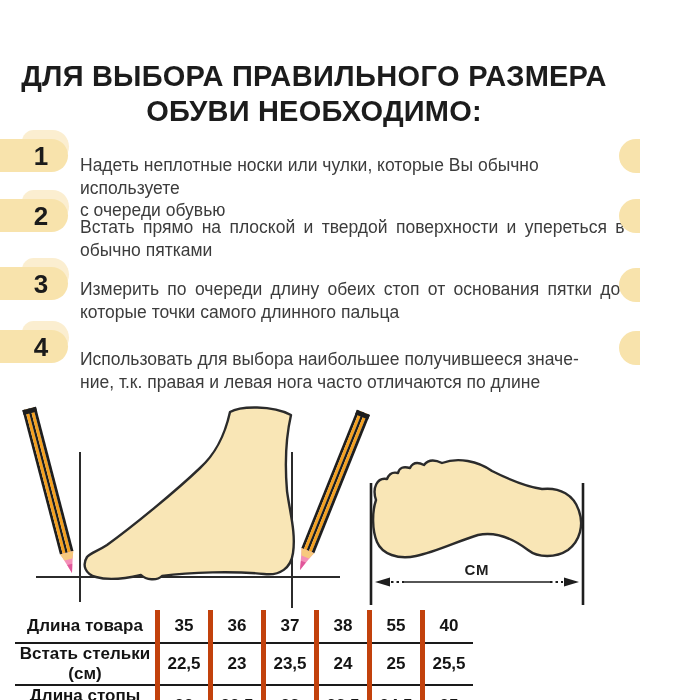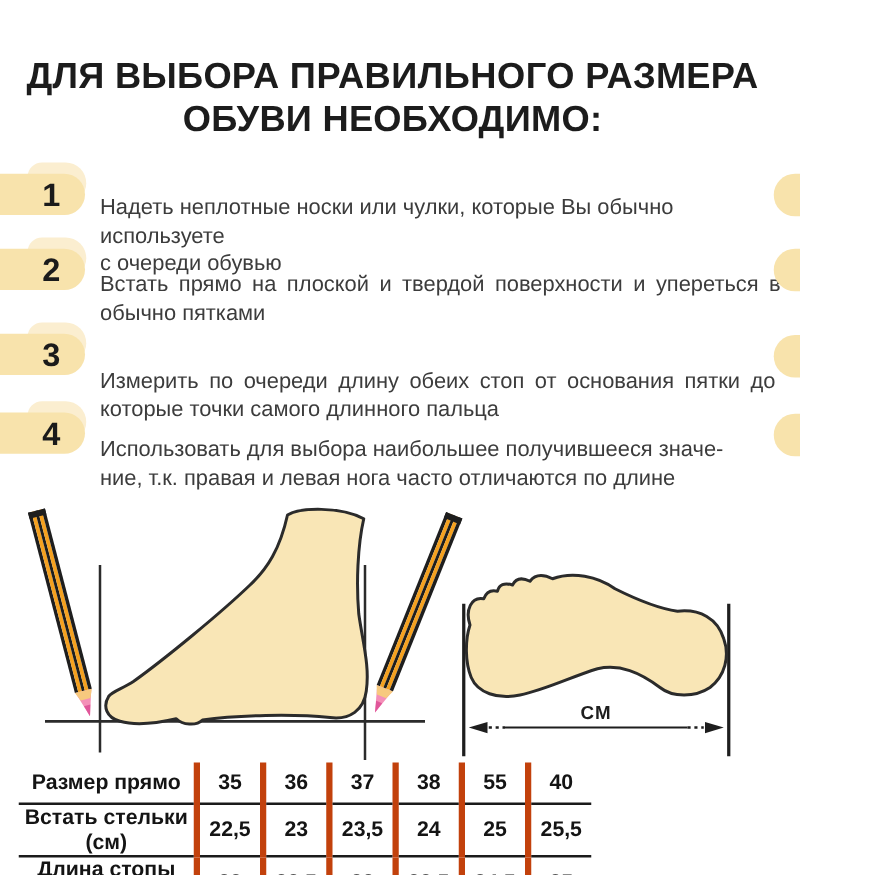--- a/index.html
+++ b/index.html
@@ -2,21 +2,21 @@
 <html><head>
 <meta charset="utf-8">
 <style>
   html,body{margin:0;padding:0;background:#ffffff;}
   .page{
     position:relative;width:700px;height:700px;background:#ffffff;overflow:hidden;
     font-family:"Liberation Sans","DejaVu Sans",sans-serif;
   }
   
   .title{
-    position:absolute;top:44px;left:0;width:628px;
+    position:absolute;top:59px;left:0;width:628px;
     text-align:center;color:#1c1c1c;font-weight:700;
     font-size:29px;line-height:35px;letter-spacing:0.2px;
   }
   .title .emph{font-weight:900;letter-spacing:0.4px;}
   
   .badge-light{
     position:absolute;left:22px;width:47px;height:33px;
     background:#FBEED0;border-radius:12px 17px 17px 12px;
   }
   .badge{
@@ -80,21 +80,21 @@
   <div class="step-text" style="top:196px">
     <div class="wide">Встать прямо на плоской и твердой поверхности и упереться в</div>
     <div>обычно пятками</div>
   </div>
   <div class="half-pill" style="top:199px"></div>
 
   <div class="badge-light" style="top:258px"></div>
   <div class="badge" style="top:267px">
     <span>3</span>
   </div>
-  <div class="step-text" style="top:273px">
+  <div class="step-text" style="top:258px">
     <div class="wide">Измерить по очереди длину обеих стоп от основания пятки до</div>
     <div>которые точки самого длинного пальца</div>
   </div>
   <div class="half-pill" style="top:268px"></div>
 
   <div class="badge-light" style="top:321px"></div>
   <div class="badge" style="top:330px">
     <span>4</span>
   </div>
   <div class="step-text" style="top:328px">
@@ -154,21 +154,21 @@
     <polygon points="375,187 390,182.5 390,191.5" fill="#1e1e1e"></polygon>
     <polygon points="579,187 564,182.5 564,191.5" fill="#1e1e1e"></polygon>
     <line x1="391" y1="187" x2="404" y2="187" stroke="#1e1e1e" stroke-width="2" stroke-dasharray="2.5 3"></line>
     <line x1="404" y1="187" x2="550" y2="187" stroke="#1e1e1e" stroke-width="1.6"></line>
     <line x1="550" y1="187" x2="563" y2="187" stroke="#1e1e1e" stroke-width="2" stroke-dasharray="2.5 3"></line>
   </svg>
 
   <table class="size-table">
     <tbody>
         <tr class="r1">
-      <td class="lbl">Размер прямо</td>
+      <td class="lbl">Длина товара</td>
       <td class="val">35</td>
       <td class="val">36</td>
       <td class="val">37</td>
       <td class="val">38</td>
       <td class="val">55</td>
       <td class="val">40</td>
     </tr>
     <tr class="r2">
       <td class="lbl">Встать стельки (см)</td>
       <td class="val">22,5</td>

